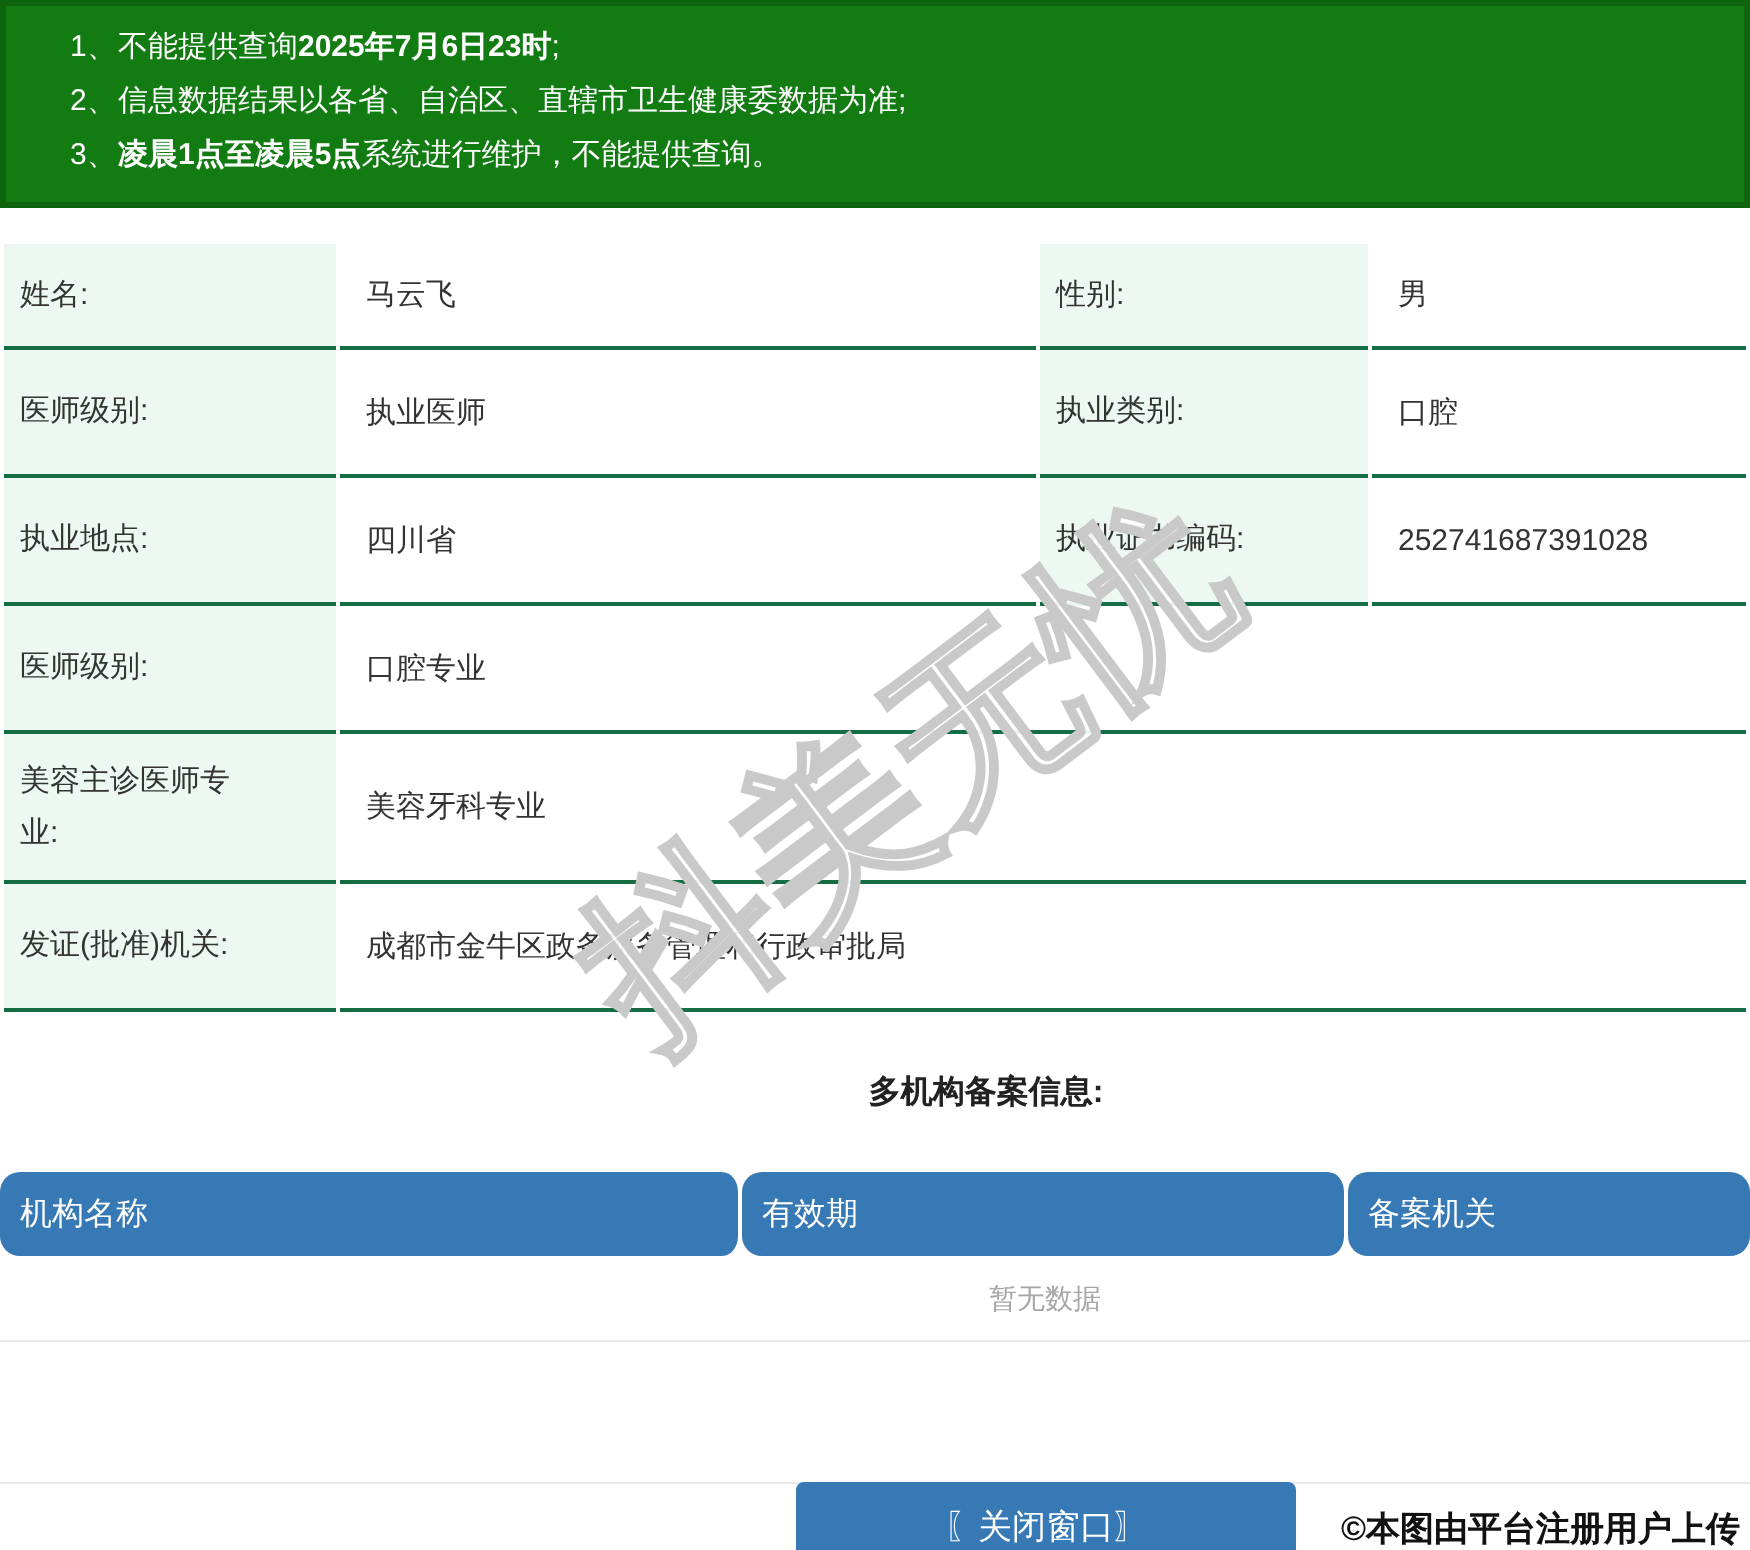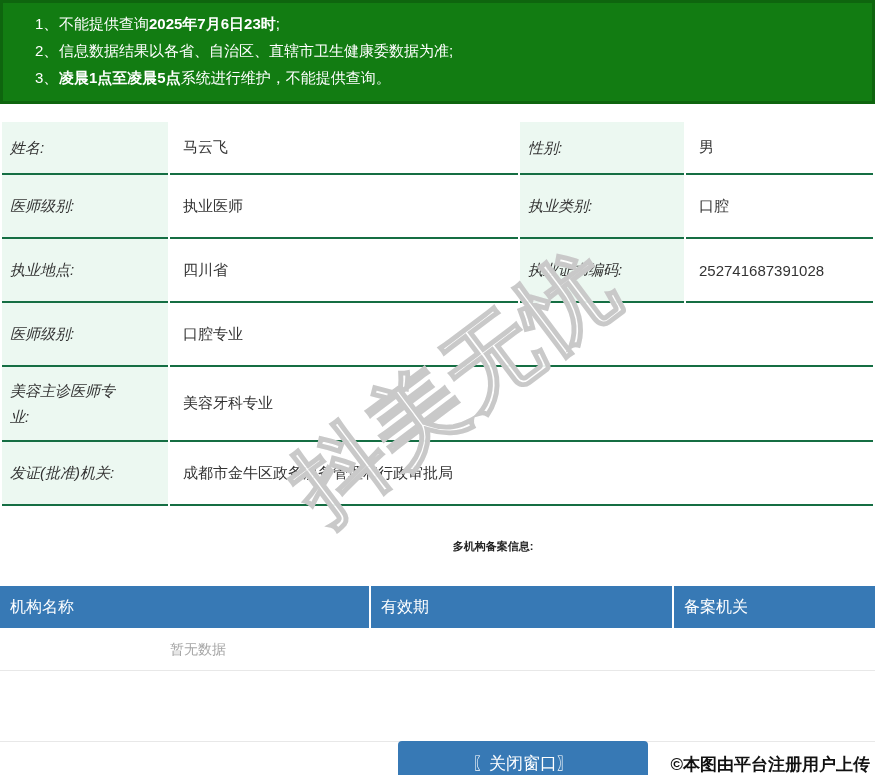--- a/index.html
+++ b/index.html
@@ -21,41 +21,41 @@
   .info-table{
     width:875px;margin-top:18px;border-spacing:2px 0;table-layout:fixed;
     font-size:15px;color:#333;
   }
   .info-table td{
     border-bottom:2px solid var(--separator_green,#156e43);
     vertical-align:middle;box-sizing:border-box;
   }
   .info-table .lbl{
     background:var(--label_mint,#ecf8f1);
-    padding:6px 40px 6px 8px;line-height:26px;font-style:italic;
+    padding:6px 40px 6px 8px;line-height:26px;
   }
   .info-table .val{padding:6px 8px 6px 13px;}
   .info-table tr td{height:64px;}
   .info-table tr.r-tall td{height:53px;}
   .info-table tr.r-wrap td{height:75px;}
   
   .section-head{
     height:80px;display:flex;align-items:center;justify-content:center;
     padding-left:111px;box-sizing:border-box;
-    font-size:11px;font-weight:bold;color:#222;
+    font-size:16px;font-weight:bold;color:#222;
   }
   
   .org-table{width:875px;border-spacing:0;table-layout:fixed;font-size:16px;}
   .org-table th{
     background:var(--header_blue,#3779b5);color:#fff;font-weight:normal;
-    text-align:left;height:42px;padding:0 0 0 10px;box-sizing:border-box;
+    text-align:left;height:42px;padding:0 0 0 10px;box-sizing:border-box;border-radius:10px;
   }
   .org-table th.div{border-right:2px solid #fff;}
   .empty-row{
-    height:42px;line-height:42px;padding-left:170px;
+    height:42px;line-height:42px;text-align:center;padding-left:170px;
     color:var(--empty_gray,#a6a6a6);font-size:14px;
     border-bottom:1px solid var(--line_gray,#e8e8e8);
   }
   .blank-row{height:70px;border-bottom:1px solid var(--line_gray,#e8e8e8);}
   
   .close-btn{
     position:absolute;left:398px;top:741px;width:250px;height:44px;
     background:var(--button_blue,#3779b5);color:#fff;border:none;
     border-radius:4px;font-size:17px;font-family:inherit;cursor:pointer;
   }

